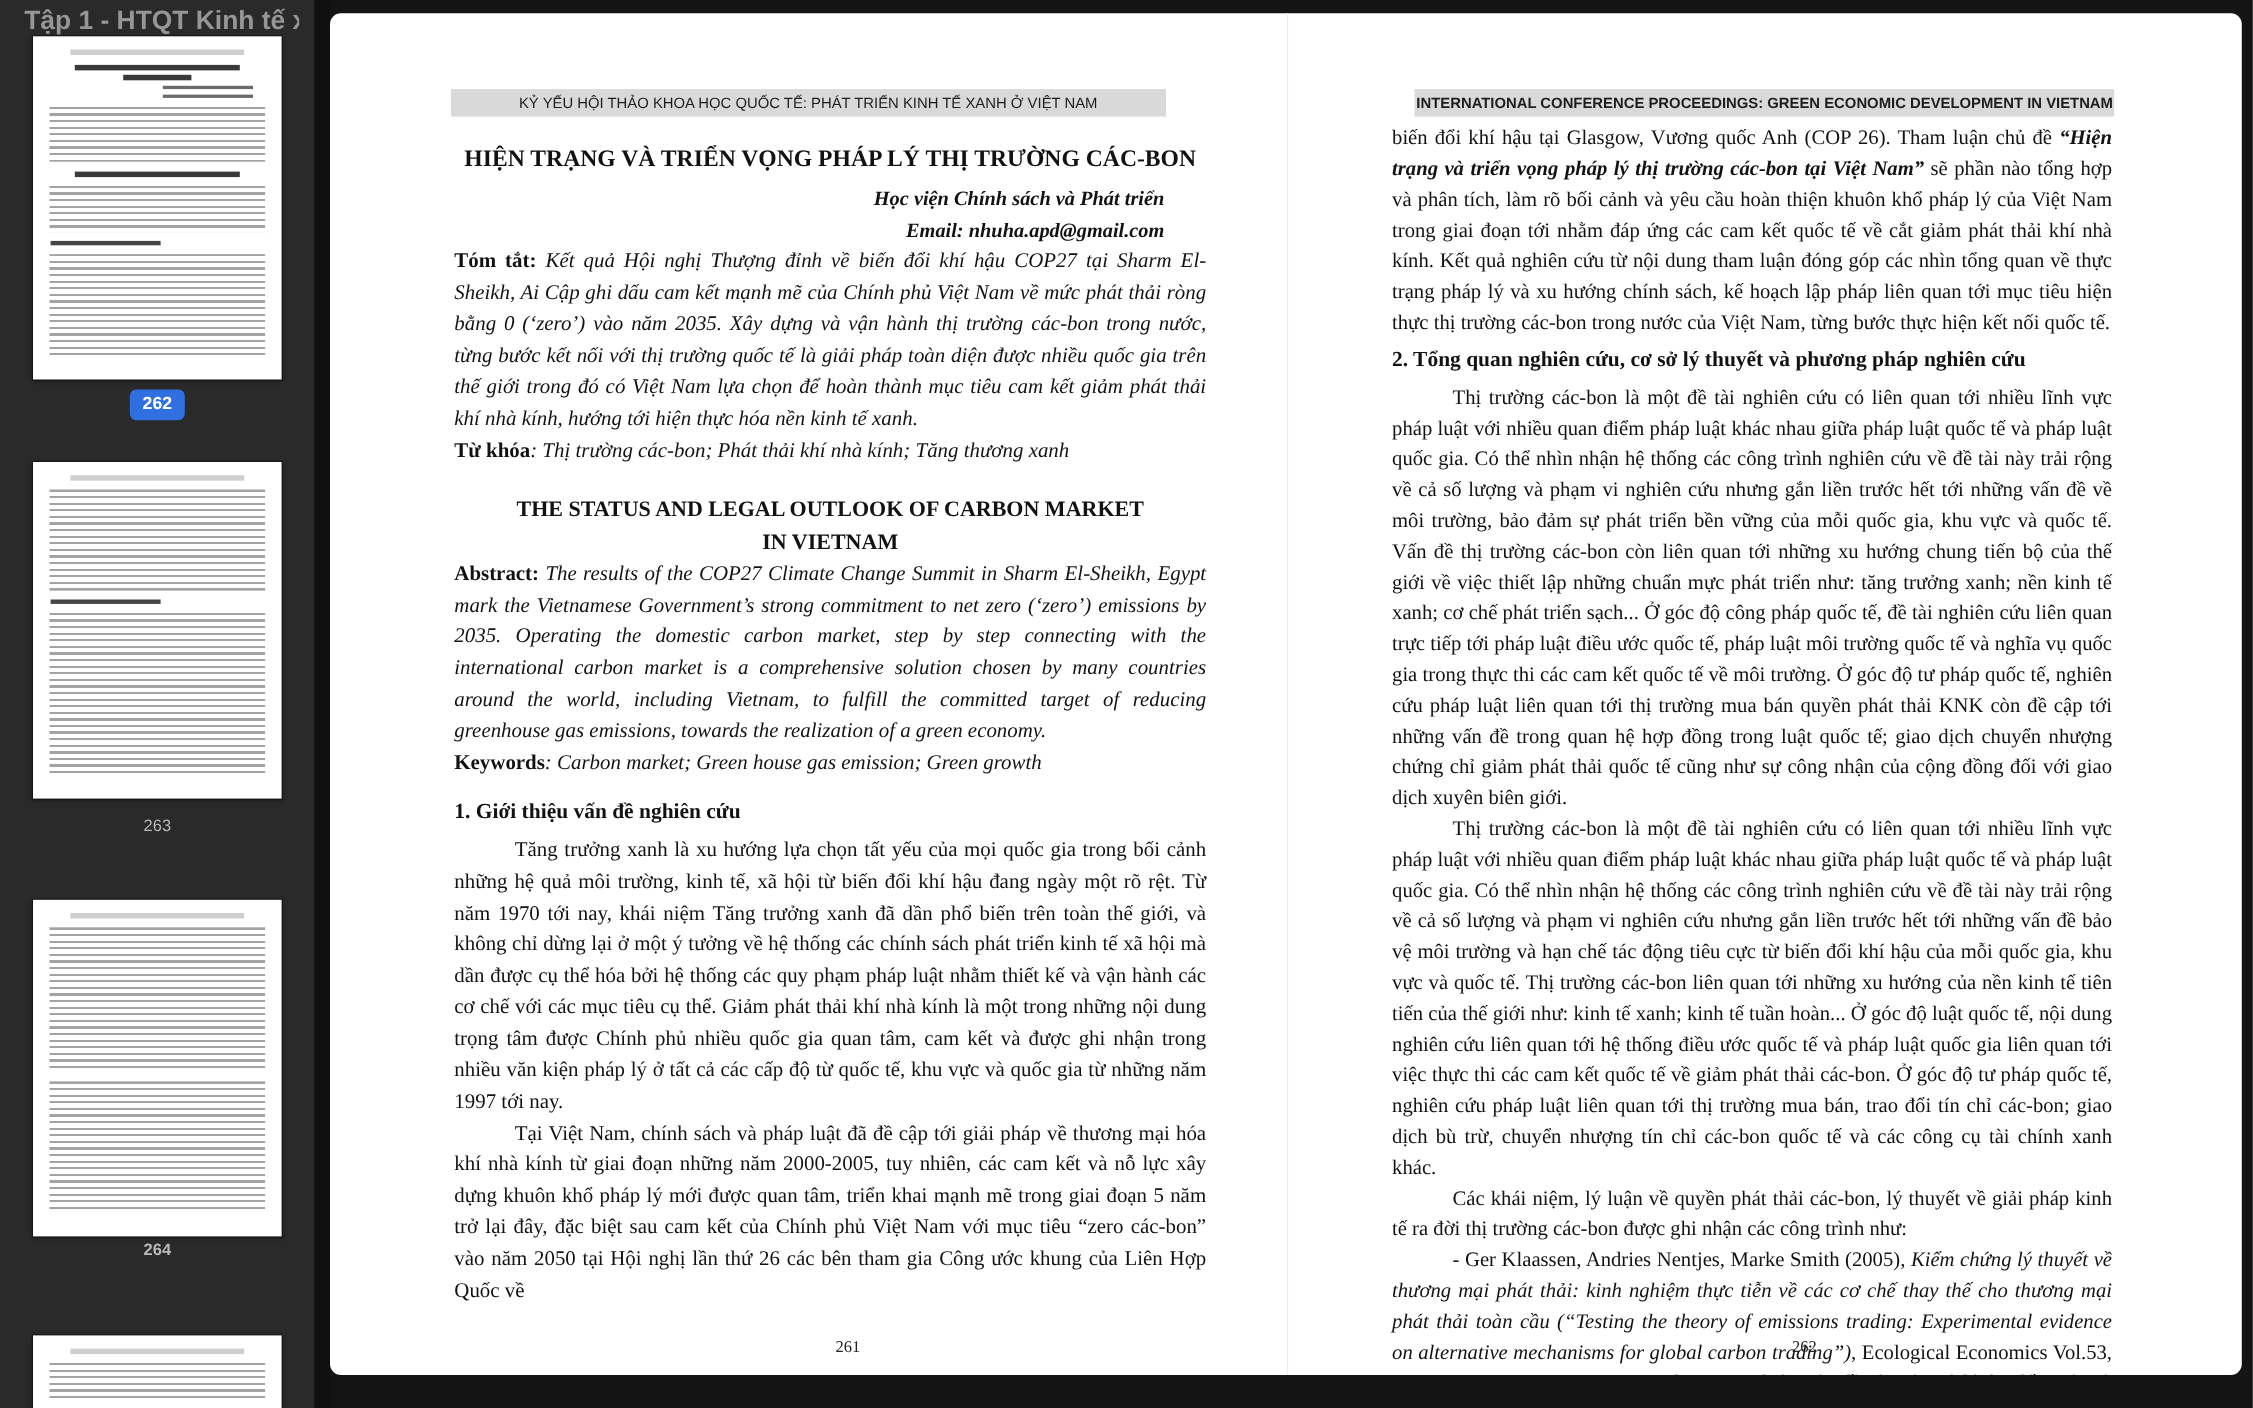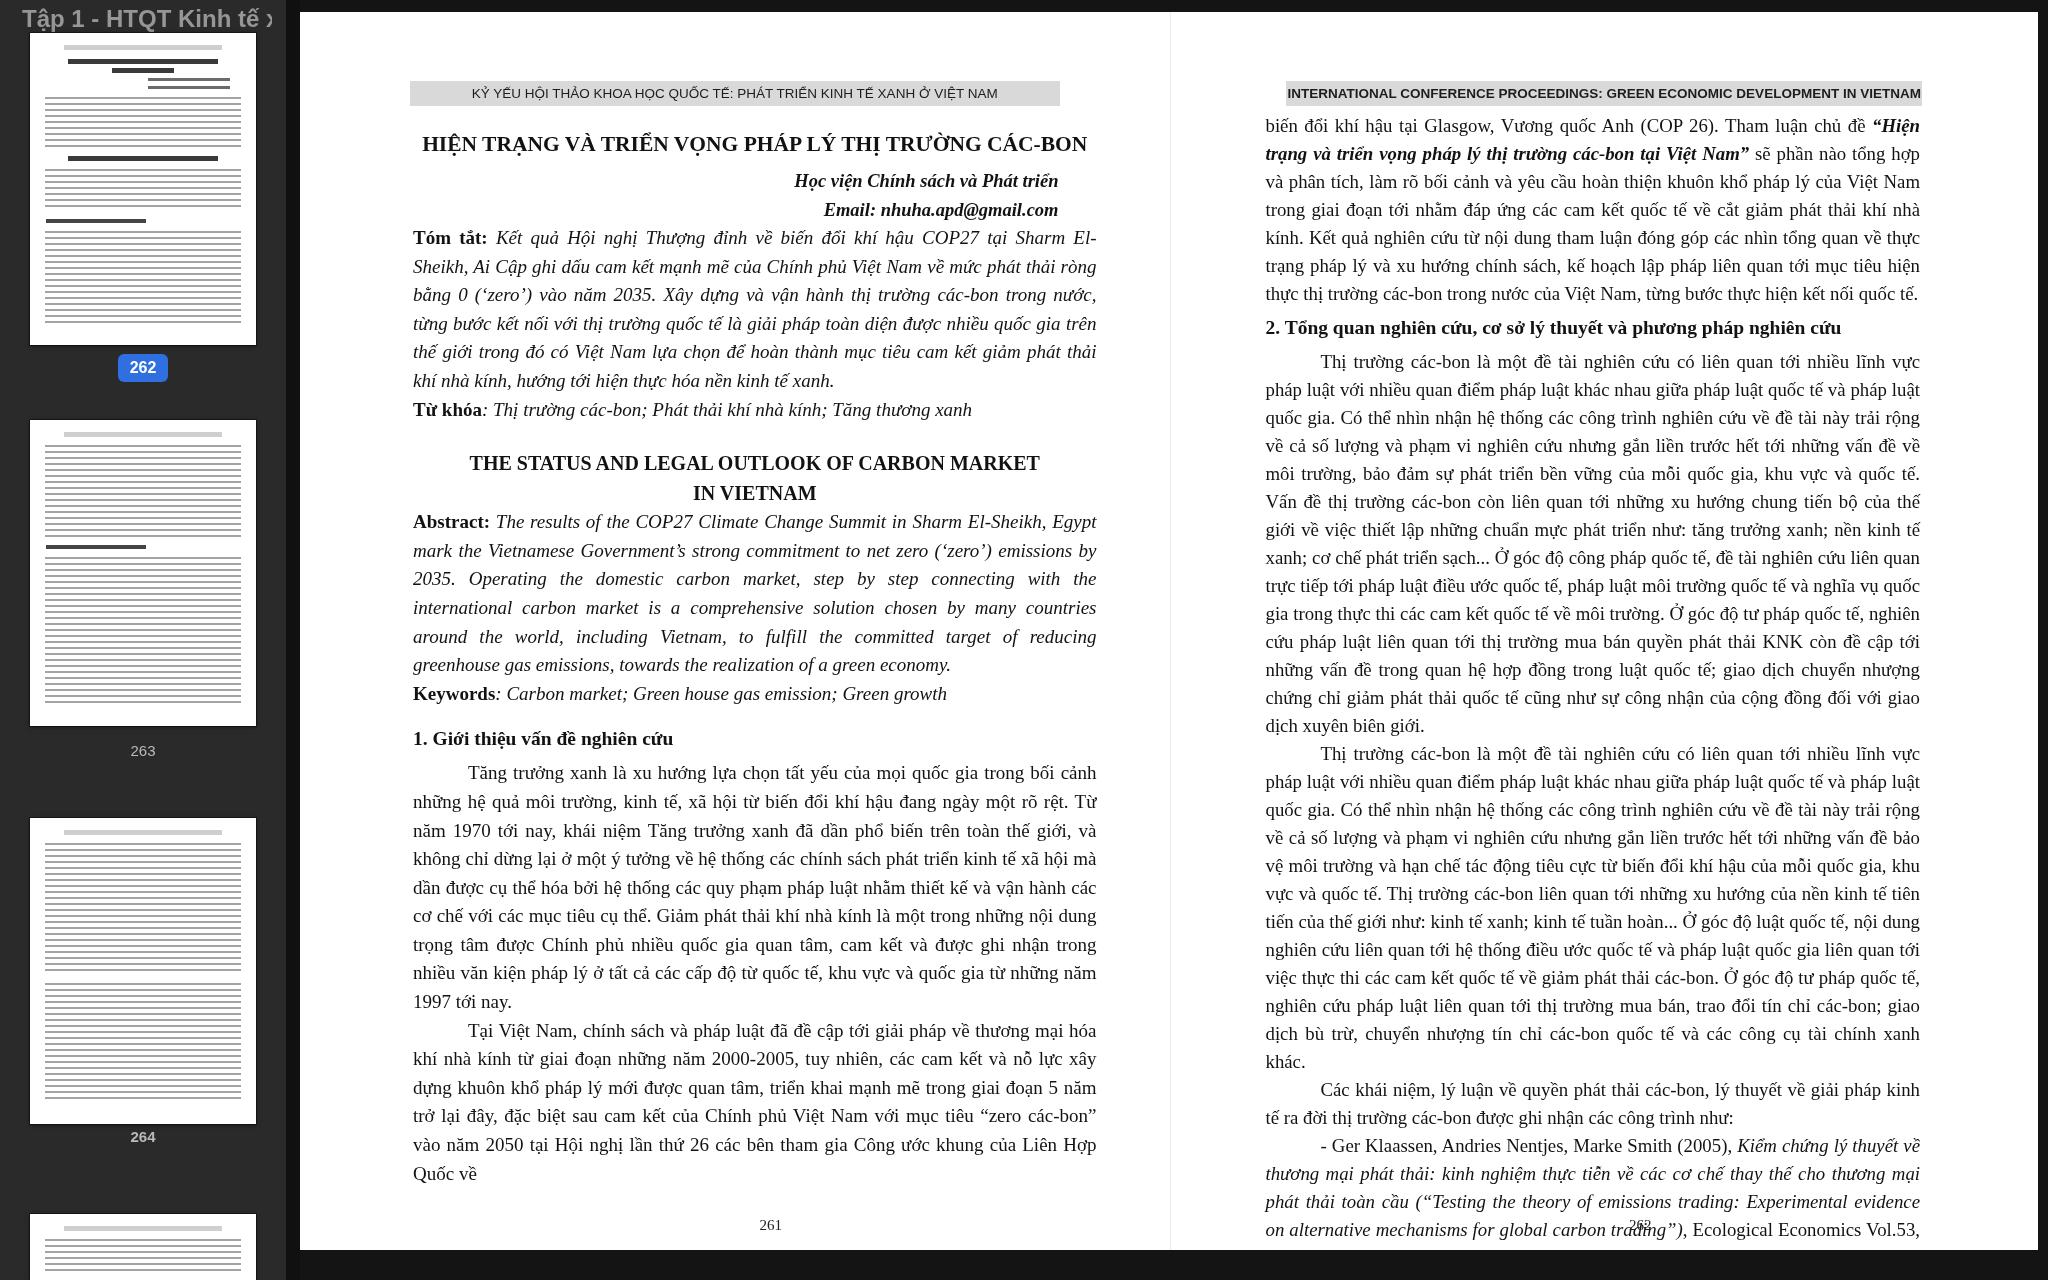--- a/index.html
+++ b/index.html
@@ -29,21 +29,21 @@
      background:repeating-linear-gradient(to bottom,#a3a3a3 0 2px,transparent 2px 6px);}
 
   .page-badge{position:absolute;left:118px;top:354px;width:50px;height:28px;background:#2f6fe0;
       border-radius:6px;color:#ffffff;display:flex;align-items:center;justify-content:center;
       font-family:"Liberation Sans","DejaVu Sans",sans-serif;font-size:16px;font-weight:bold;}
   .page-label{position:absolute;left:30px;width:226px;text-align:center;color:#b9b9b9;
       font-family:"Liberation Sans","DejaVu Sans",sans-serif;font-size:15px;}
   .label-263{top:742px;} .label-264{top:1128px;font-weight:bold;}
 
   
-  .pages{position:absolute;left:300px;top:12px;width:1738px;height:1238px;background:#ffffff;display:flex;}
+  .pages{position:absolute;left:300px;top:12px;width:1738px;height:1238px;background:#ffffff;display:flex;border-radius:10px;}
   .page{position:relative;height:100%;overflow:hidden;}
   .page-left{width:870px;}
   .page-right{width:868px;border-left:1px solid #ececec;}
 
   .running-header{height:25px;background:#d9d9d9;display:flex;align-items:center;justify-content:center;
       font-family:"Liberation Sans","DejaVu Sans",sans-serif;font-size:13.5px;color:#1d1d1d;
       white-space:nowrap;}
   .page-left .running-header{width:650px;margin:69px auto 0;}
   .page-right .running-header{width:636px;margin:69px auto 0;font-weight:bold;}
 

